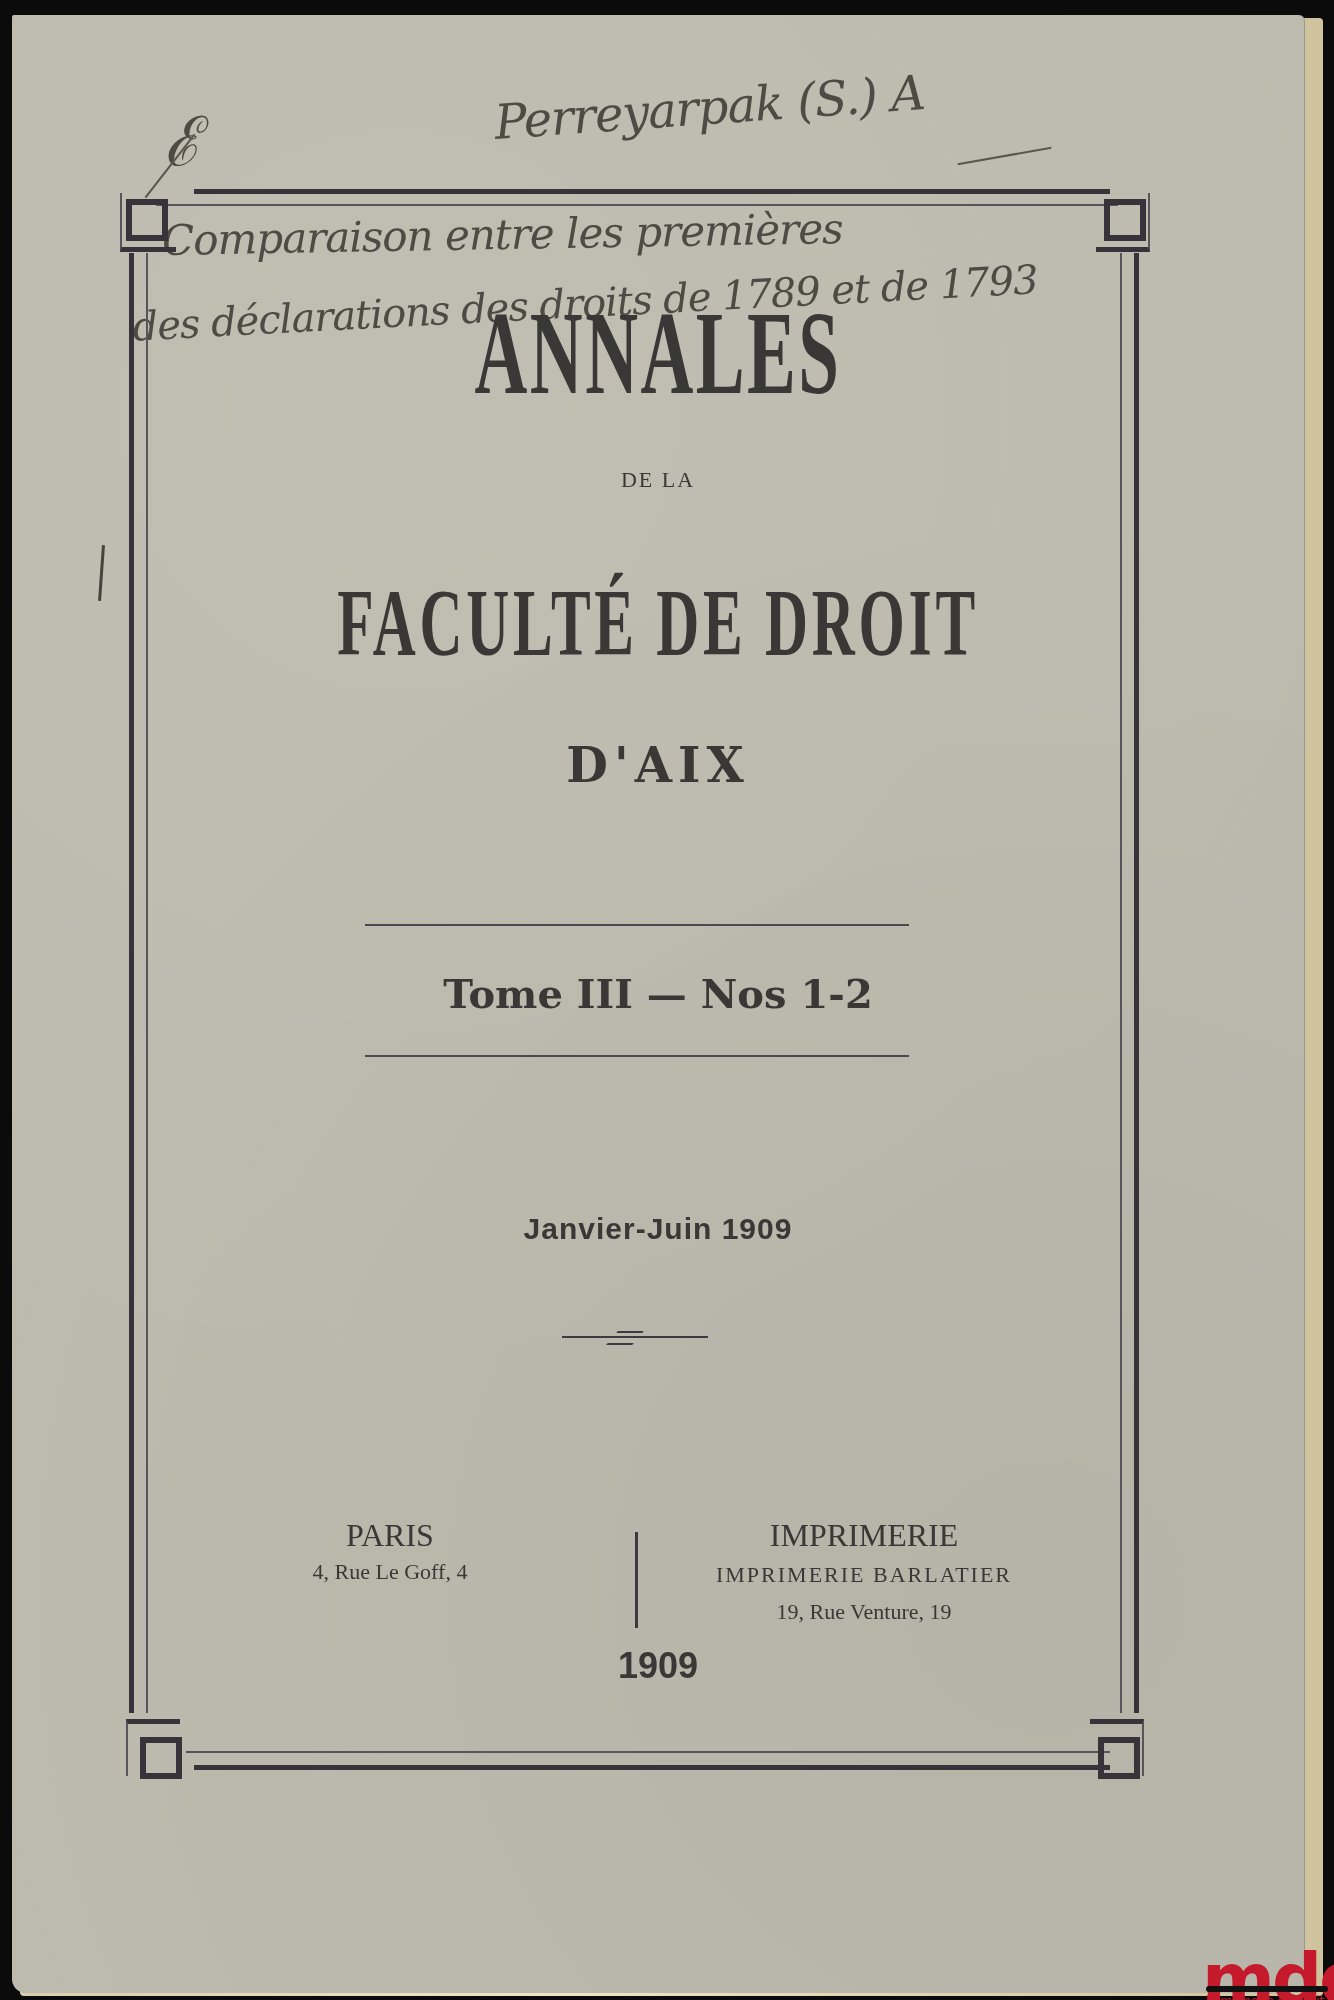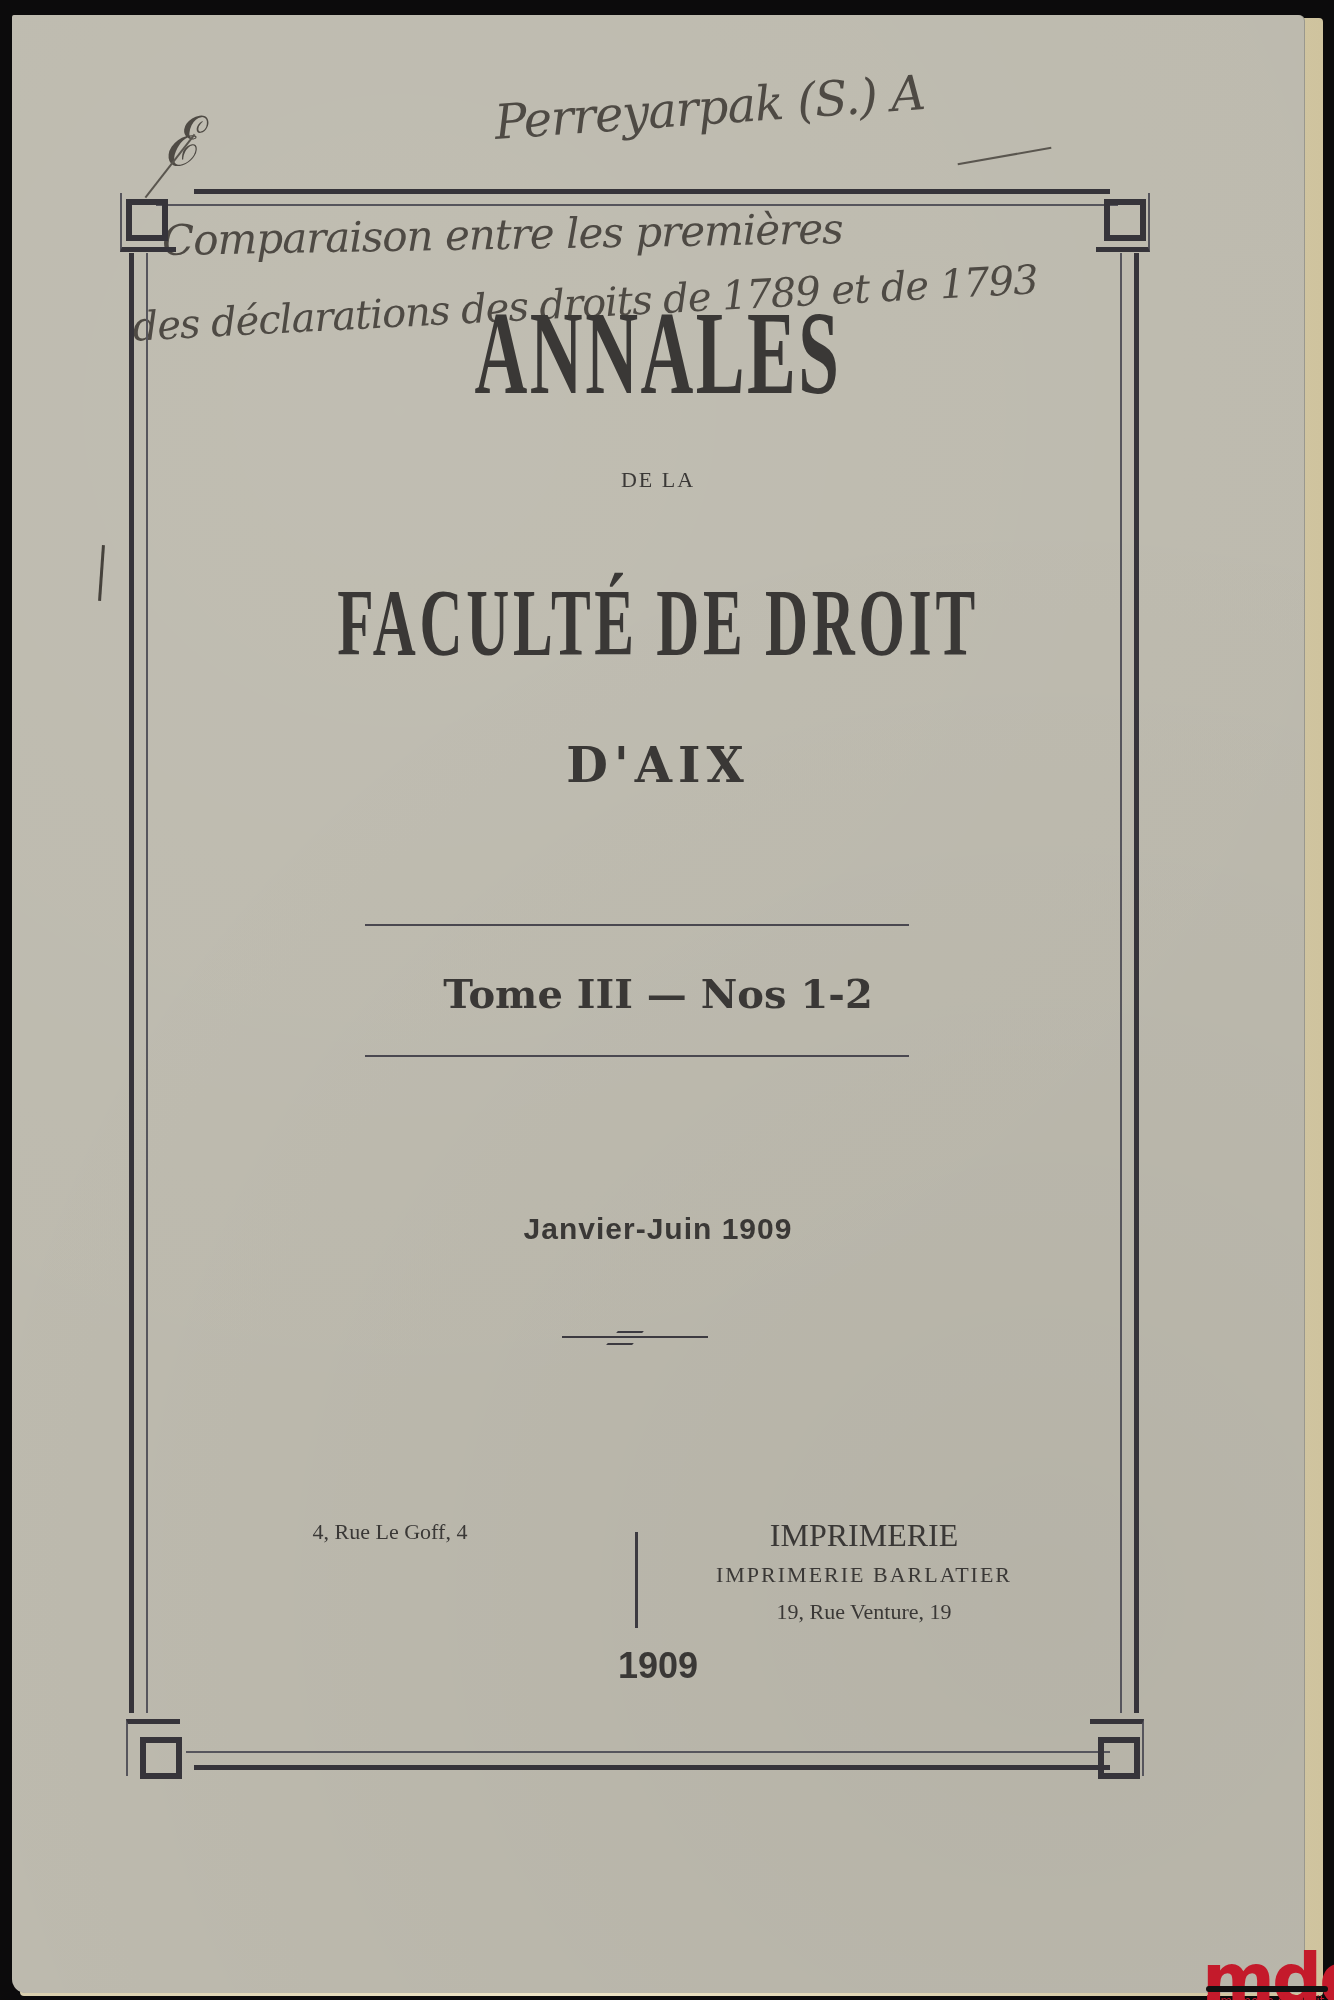--- a/index.html
+++ b/index.html
@@ -103,20 +103,21 @@
   <div class="rule" style="left:353px; top:909px; width:544px;"></div>
   <div class="center serif ink" style="top:955px; font-size:40px; font-weight:bold;">Tome III — Nos 1-2</div>
   <div class="rule" style="left:353px; top:1040px; width:544px;"></div>
 
   <div class="center sans ink" style="top:1177px; font-size:30px; font-weight:bold; letter-spacing:1px;margin-top:20px;">Janvier-Juin 1909</div>
 
   <div class="abs" style="left:550px; top:1321px; width:146px; height:2px; background:#3c3a40;"></div>
   <div class="abs" style="left:600px; top:1316px; width:26px; height:10px; border-top:2px solid #3c3a40; border-bottom:2px solid #3c3a40; transform:skewX(-40deg);"></div>
 
   <div class="abs lserif ink" style="left:148px; top:1500px; width:460px; text-align:center;">
+    <div style="font-size:32px; line-height:40px;">PARIS</div>
     <div style="font-size:22px; line-height:34px;">4, Rue Le Goff, 4</div>
   </div>
   <div class="vrule" style="left:623px; top:1517px; height:96px;"></div>
   <div class="abs lserif ink" style="left:652px; top:1500px; width:400px; text-align:center;">
     <div style="font-size:32px; line-height:40px;">IMPRIMERIE</div>
     <div style="font-size:22px; line-height:40px; letter-spacing:2px;text-align:center;">IMPRIMERIE BARLATIER</div>
     <div style="font-size:22px; line-height:34px;">19, Rue Venture, 19</div>
   </div>
 
   <div class="center sans ink" style="top:1630px; font-size:36px; font-weight:bold;">1909</div>

